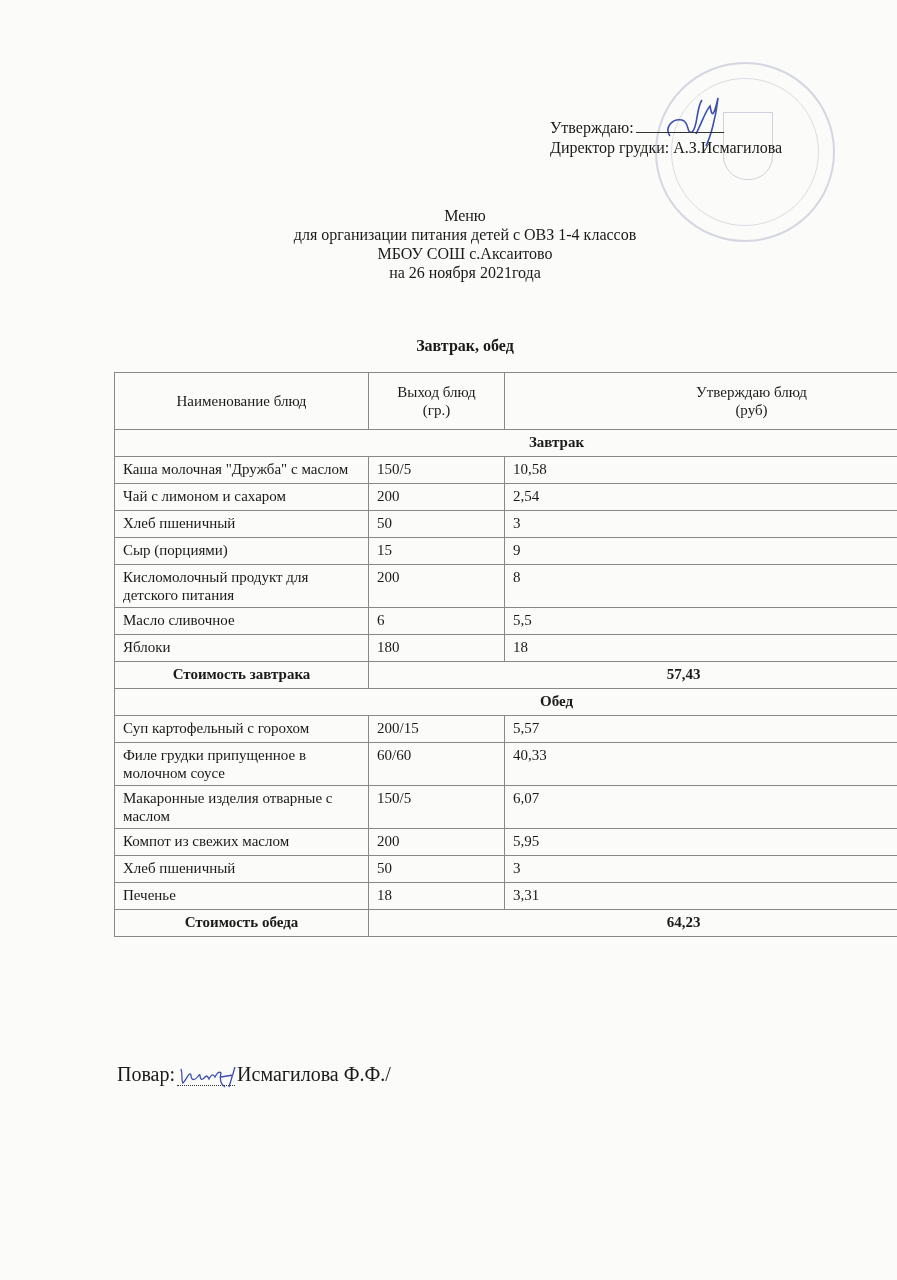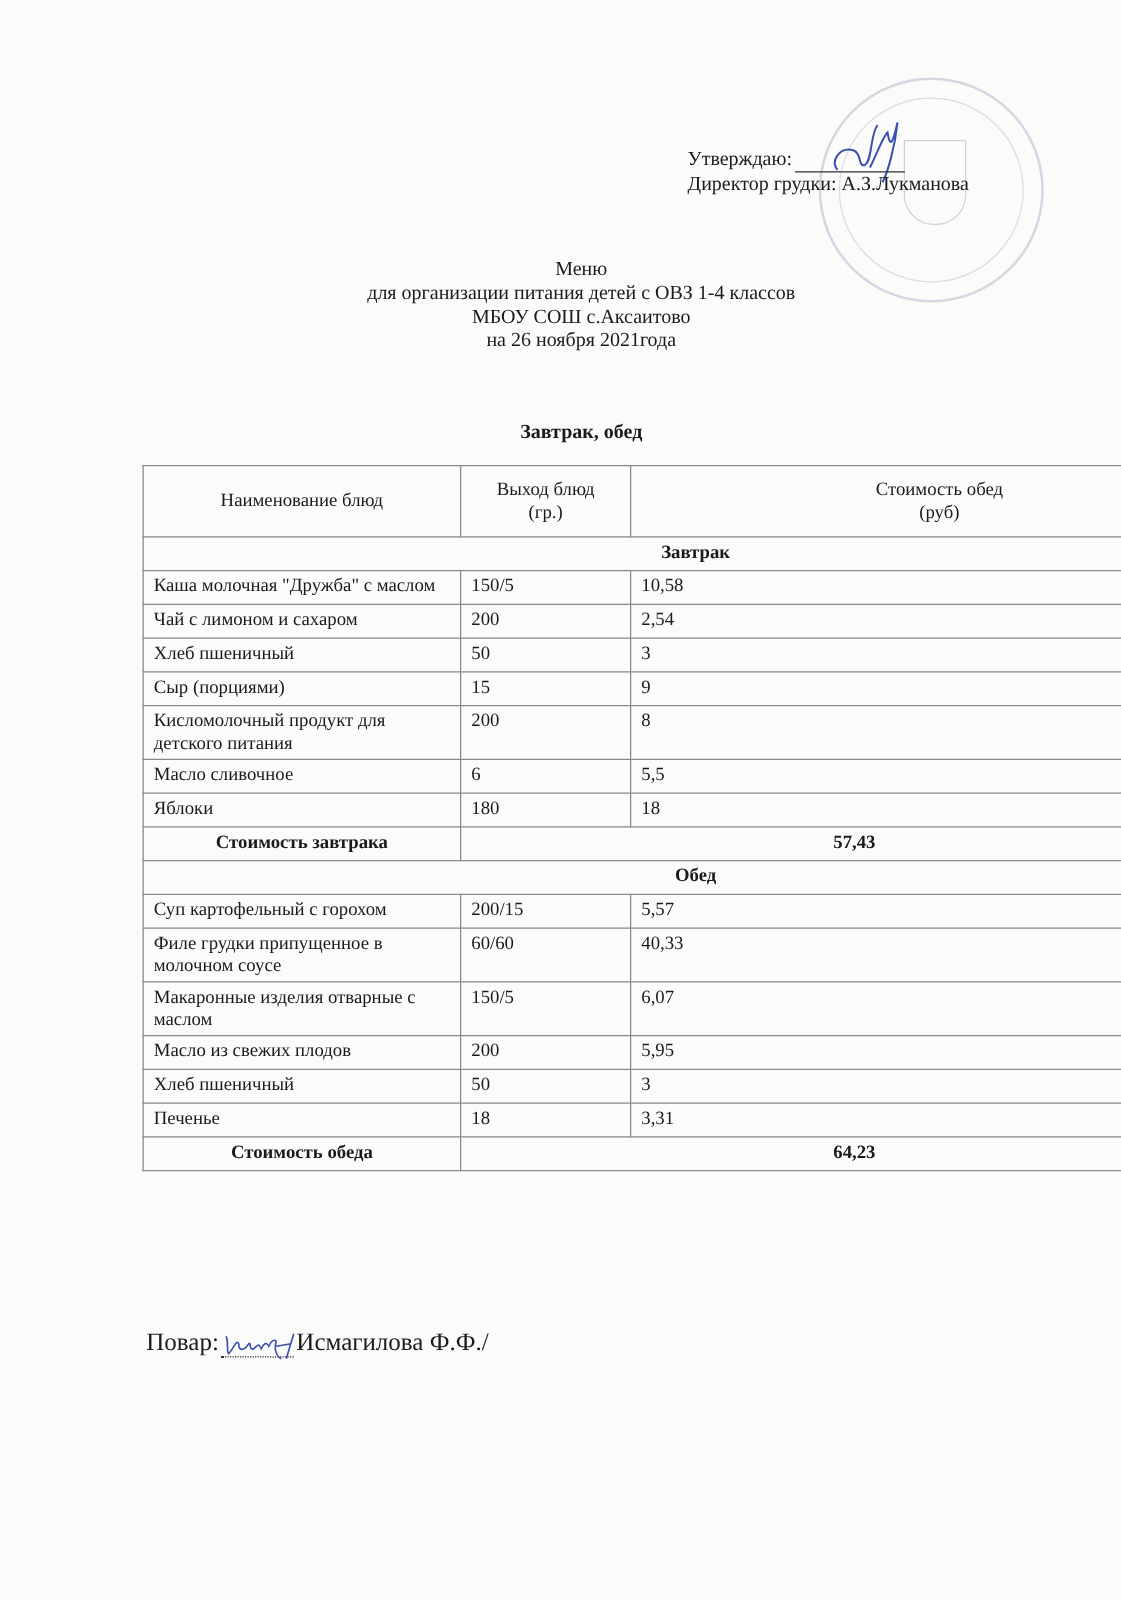--- a/index.html
+++ b/index.html
@@ -8,21 +8,21 @@
       background: #fbfbf9;
       font-family: "Liberation Serif", serif;
       color: #1a1a1a;
       position: relative;
       overflow: hidden;
     }
     .approve {
       position: absolute; left: 550px; top: 118px;
       font-size: 16px; line-height: 20px;
     }
-    .approve .line1 { display: flex; align-items: flex-end; }
+    .approve .line1 { display: flex; align-items: flex-start; }
     .approve .sigline {
       display: inline-block; width: 88px; border-bottom: 1px solid #333;
       margin-left: 2px; height: 14px; position: relative;
     }
     .sig-director {
       position: absolute; left: 662px; top: 88px; width: 70px; height: 60px;
     }
     .stamp {
       position: absolute; left: 655px; top: 62px; width: 180px; height: 180px;
       border-radius: 50%; border: 2px solid rgba(140,150,180,0.35);
@@ -79,21 +79,21 @@
   <path d="M8 48 C 2 40, 10 30, 20 32 C 28 34, 24 46, 30 44 C 36 40, 34 20, 40 12 M34 46 C 40 34, 44 22, 48 18 C 50 30, 52 28, 56 10 C 54 30, 48 50, 44 58" fill="none" stroke="#3b4fb0" stroke-width="1.6"></path>
 </svg>
 
 <div class="approve">
   <div class="line1">
     <span>Утверждаю:</span>
     <span class="sigline"></span>
   </div>
   <div>
     <span>Директор грудки:</span>
-    <span>А.З.Лукманова</span>
+    <span>А.З.Исмагилова</span>
   </div>
 </div>
 
 <div class="title-block">
   <div>Меню</div>
   <div>для организации питания  детей с ОВЗ 1-4 классов</div>
   <div>МБОУ СОШ с.Аксаитово</div>
   <div>на 26 ноября  2021года</div>
 </div>
 
@@ -102,21 +102,21 @@
 <table class="menu">
   <colgroup>
       <col class="c1">
       <col class="c2">
       <col class="c3">
     </colgroup>
   <thead>
     <tr>
       <th><span>Наименование блюд</span></th>
       <th><span>Выход блюд</span><br><span>(гр.)</span></th>
-      <th><span>Стоимость обед</span><br><span>(руб)</span></th>
+      <th><span>Утверждаю блюд</span><br><span>(руб)</span></th>
     </tr>
   </thead>
   <tbody id="tbody">
       <tr class="section">
         <td colspan="3">Завтрак</td>
       </tr>
       <tr class="item">
         <td>Каша молочная "Дружба" с маслом</td>
         <td>150/5</td>
         <td>10,58</td>
@@ -167,21 +167,21 @@
         <td>Филе грудки припущенное в молочном соусе</td>
         <td>60/60</td>
         <td>40,33</td>
       </tr>
       <tr class="item">
         <td>Макаронные изделия отварные с маслом</td>
         <td>150/5</td>
         <td>6,07</td>
       </tr>
       <tr class="item">
-        <td>Масло из свежих плодов</td>
+        <td>Компот из свежих маслом</td>
         <td>200</td>
         <td>5,95</td>
       </tr>
       <tr class="item">
         <td>Хлеб пшеничный</td>
         <td>50</td>
         <td>3</td>
       </tr>
       <tr class="item">
         <td>Печенье</td>

